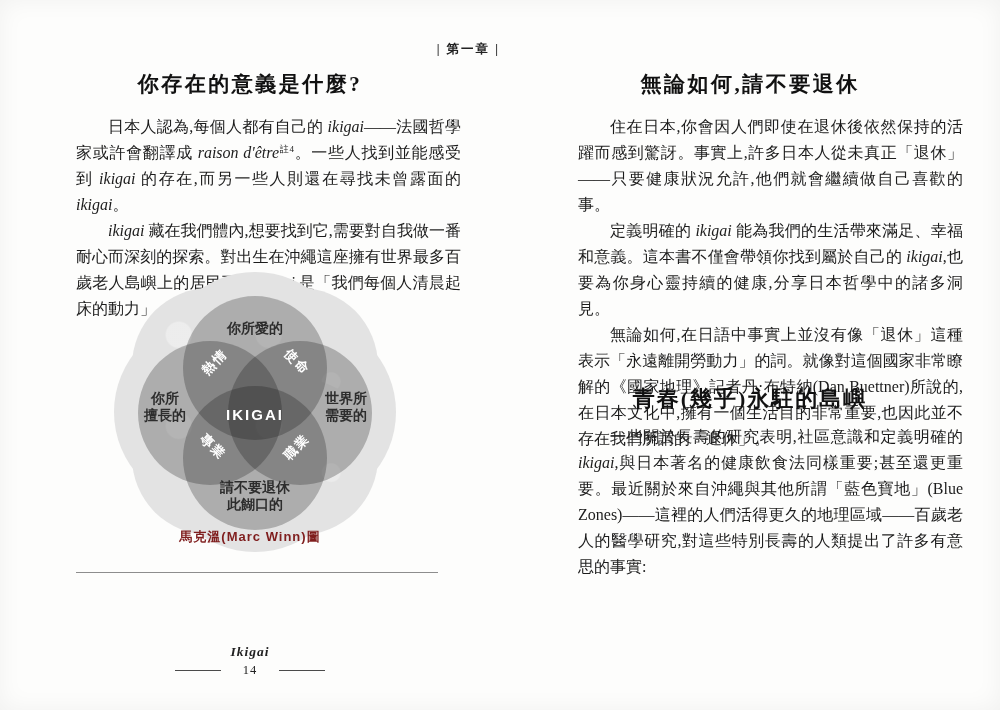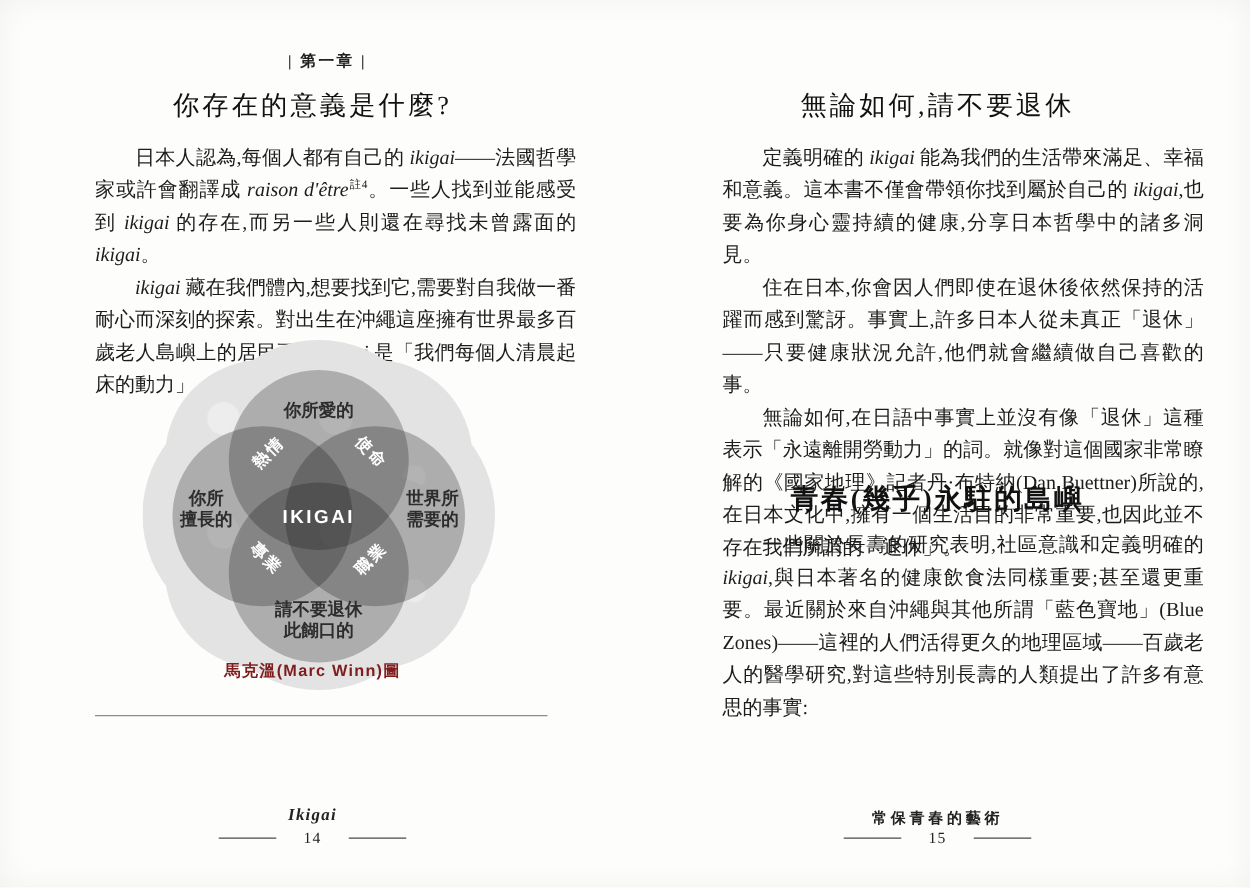--- a/index.html
+++ b/index.html
@@ -5,26 +5,26 @@
   * { margin:0; padding:0; box-sizing:border-box; }
   html,body { background:#ffffff; }
   .spread {
     position:relative; width:1000px; height:710px; background:#fdfdfc;
     font-family:"Liberation Serif","DejaVu Serif",serif; color:#1d1d1d;
     overflow:hidden;
     box-shadow: inset 0 0 25px rgba(0,0,0,0.05);
   }
   
   .chapter-marker {
-    position:absolute; top:41px; left:0; width:500px; text-align:center;
+    position:absolute; top:41px; left:0; width:500px; text-align:right;
     font-size:12.5px; font-weight:600; letter-spacing:2px; color:#222;padding-left:24px;
   }
   .page-title {
     position:absolute; width:500px; text-align:center;
-    font-size:21px; font-weight:400; letter-spacing:2.5px; color:#111;
+    font-size:21px; font-weight:700; letter-spacing:2.5px; color:#111;
   }
   .body-block {
     position:absolute; width:385px; font-size:16px; line-height:26px;
     text-align:justify; color:#1c1c1c;
   }
   .body-block p { text-indent:2em; }
   .body-block i { font-style:italic; }
   sup { font-size:9px; vertical-align:super; line-height:0; }
   
   .diagram { position:absolute; left:130px; top:286px; width:250px; height:252px; }
@@ -151,31 +151,25 @@
   <div class="footer footer-book" style="left:0;">Ikigai</div>
   <div class="pageno-row" style="left:0;">
     <span class="dash"></span>
     <span class="num">14</span>
     <span class="dash"></span>
   </div>
 
   <div class="page-title" style="top:70px; left:500px;">無論如何,請不要退休</div>
 
   <div class="body-block" style="top:114px; left:578px;">
+    <p>住在日本,你會因人們即使在退休後依然保持的活躍而感到驚訝。事實上,許多日本人從未真正「退休」——只要健康狀況允許,他們就會繼續做自己喜歡的事。</p>
     <p>定義明確的 <i>ikigai</i> 能為我們的生活帶來滿足、幸福和意義。這本書不僅會帶領你找到屬於自己的 <i>ikigai</i>,也要為你身心靈持續的健康,分享日本哲學中的諸多洞見。</p>
-    <p>住在日本,你會因人們即使在退休後依然保持的活躍而感到驚訝。事實上,許多日本人從未真正「退休」——只要健康狀況允許,他們就會繼續做自己喜歡的事。</p>
     <p>無論如何,在日語中事實上並沒有像「退休」這種表示「永遠離開勞動力」的詞。就像對這個國家非常瞭解的《國家地理》記者丹·布特納(Dan Buettner)所說的,在日本文化中,擁有一個生活目的非常重要,也因此並不存在我們所謂的「退休」。</p>
   </div>
 
   <div class="section-title" style="top:384px; left:500px;">青春(幾乎)永駐的島嶼</div>
 
   <div class="body-block" style="top:424px; left:578px;">
     <p>一些關於長壽的研究表明,社區意識和定義明確的 <i>ikigai</i>,與日本著名的健康飲食法同樣重要;甚至還更重要。最近關於來自沖繩與其他所謂「藍色寶地」(Blue Zones)——這裡的人們活得更久的地理區域——百歲老人的醫學研究,對這些特別長壽的人類提出了許多有意思的事實:</p>
   </div>
 
-  <div class="footer footer-chapter" style="left:500px;">常保青春的藝術</div>
-  <div class="pageno-row" style="left:500px;">
-    <span class="dash"></span>
-    <span class="num">15</span>
-    <span class="dash"></span>
-  </div>
 
 </div>
 
 </body></html>

